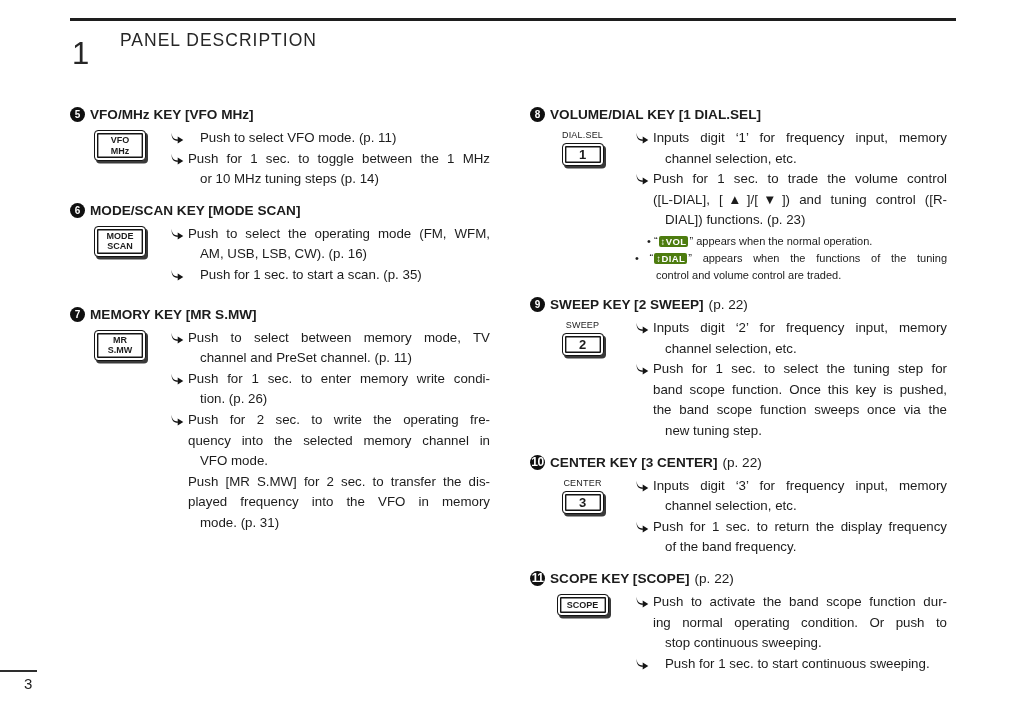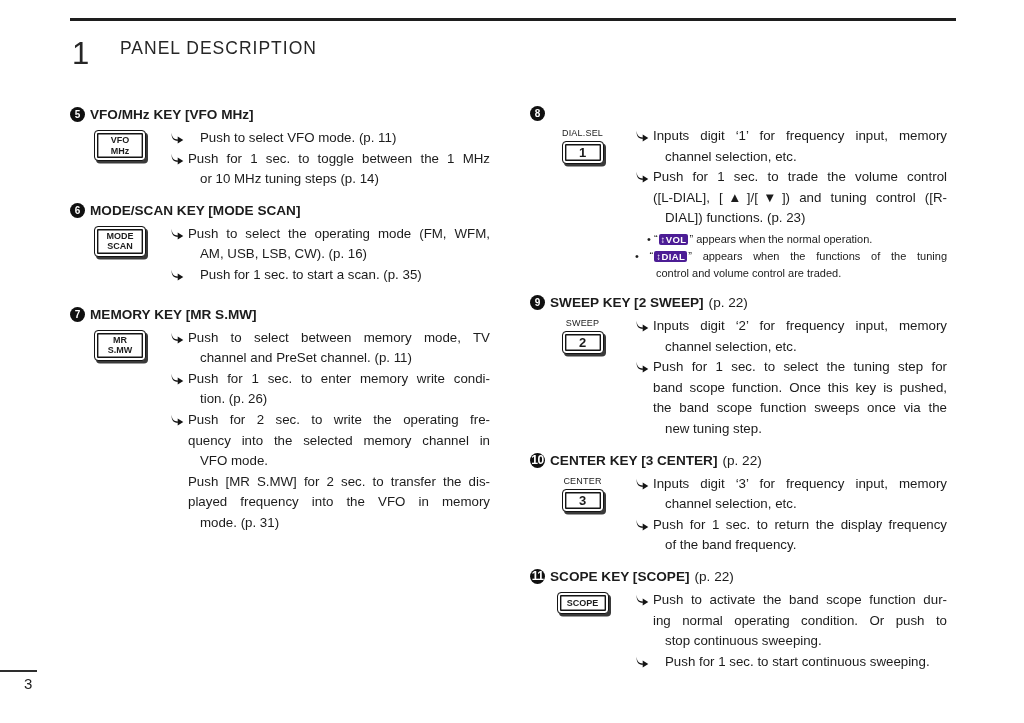--- a/index.html
+++ b/index.html
@@ -1,20 +1,20 @@
 <!DOCTYPE html>
 <html><head>
 <meta charset="utf-8">
 <style>
   html,body{margin:0;padding:0;background:#fff;}
   .page{position:relative;width:1024px;height:723px;background:#fff;overflow:hidden;
         font-family:"Liberation Sans",sans-serif;color:#1c1c1c;}
   .header-rule{position:absolute;left:70px;top:18px;width:886px;height:3px;background:#1e1e1e;}
   .chapter-num{position:absolute;left:72px;top:36px;font-size:31px;font-weight:400;color:#262626;}
-  .chapter-title{position:absolute;left:120px;top:38px;font-size:17.5px;letter-spacing:1px;color:#262626;}
+  .chapter-title{position:absolute;left:120px;top:30px;font-size:17.5px;letter-spacing:1px;color:#262626;}
   .col{position:absolute;top:106px;}
   .col-left{left:70px;width:420px;}
   .col-right{left:530px;width:417px;}
   .sec{margin-bottom:12px;}
   .sec-gap{margin-top:20px;}
   .sec-head{display:flex;align-items:center;gap:5px;font-size:13.6px;font-weight:bold;
             margin-bottom:5px;line-height:17px;white-space:nowrap;}
   .numc{flex:0 0 auto;width:15px;height:15px;border-radius:50%;background:#101010;color:#fff;
         font-size:10px;font-weight:bold;display:inline-flex;align-items:center;justify-content:center;}
   .numc-sm{font-size:12px;letter-spacing:-0.5px;}
@@ -29,21 +29,21 @@
   .key-two{width:50px;padding:4px 0;font-size:9px;line-height:10.5px;}
   .key-digit{width:40px;height:21px;font-size:13px;line-height:21px;}
   .key-word{width:50px;height:20px;font-size:9px;line-height:20px;}
   .bullet{position:relative;padding-left:18px;}
   .cont{padding-left:18px;}
   .arrow-icon{position:absolute;left:0;top:4px;line-height:0;}
   .jl{text-align:justify;text-align-last:justify;}
   .ll{text-align:left;margin-left:12px;}
   .notes{font-size:11px;line-height:17px;margin-top:2px;}
   .note-cont{padding-left:9px;}
-  .lcd{background:#4c1d95;color:#fff;font-weight:bold;font-size:9.5px;padding:0 2px;
+  .lcd{background:#4d7c0f;color:#fff;font-weight:bold;font-size:9.5px;padding:0 2px;
        border-radius:2px;margin:0 1px;letter-spacing:0.4px;}
   b{font-weight:normal;}
   .footer-rule{position:absolute;left:0;top:670px;width:37px;height:2px;background:#2e2e2e;}
   .page-num{position:absolute;left:24px;top:675px;font-size:15px;color:#222;}
 </style>
 </head>
 <body>
 
 <div class="page">
   <div class="header-rule"></div>
@@ -158,20 +158,21 @@
         </div>
       </div>
     </div>
   </div>
 
   <div class="col col-right">
 
     <div class="sec">
       <div class="sec-head">
         <span class="numc">8</span>
+        <span>VOLUME/DIAL KEY [1 DIAL.SEL]</span>
         <span class="sec-suffix"></span>
       </div>
       <div class="sec-body">
         <div class="keycol">
           <div class="keylabel">DIAL.SEL</div>
           <div class="key key-digit">1</div>
         </div>
         <div class="textcol">
           <div class="bullet">
             <span class="arrow-icon"><svg width="14" height="12" viewBox="0 0 20 17">

